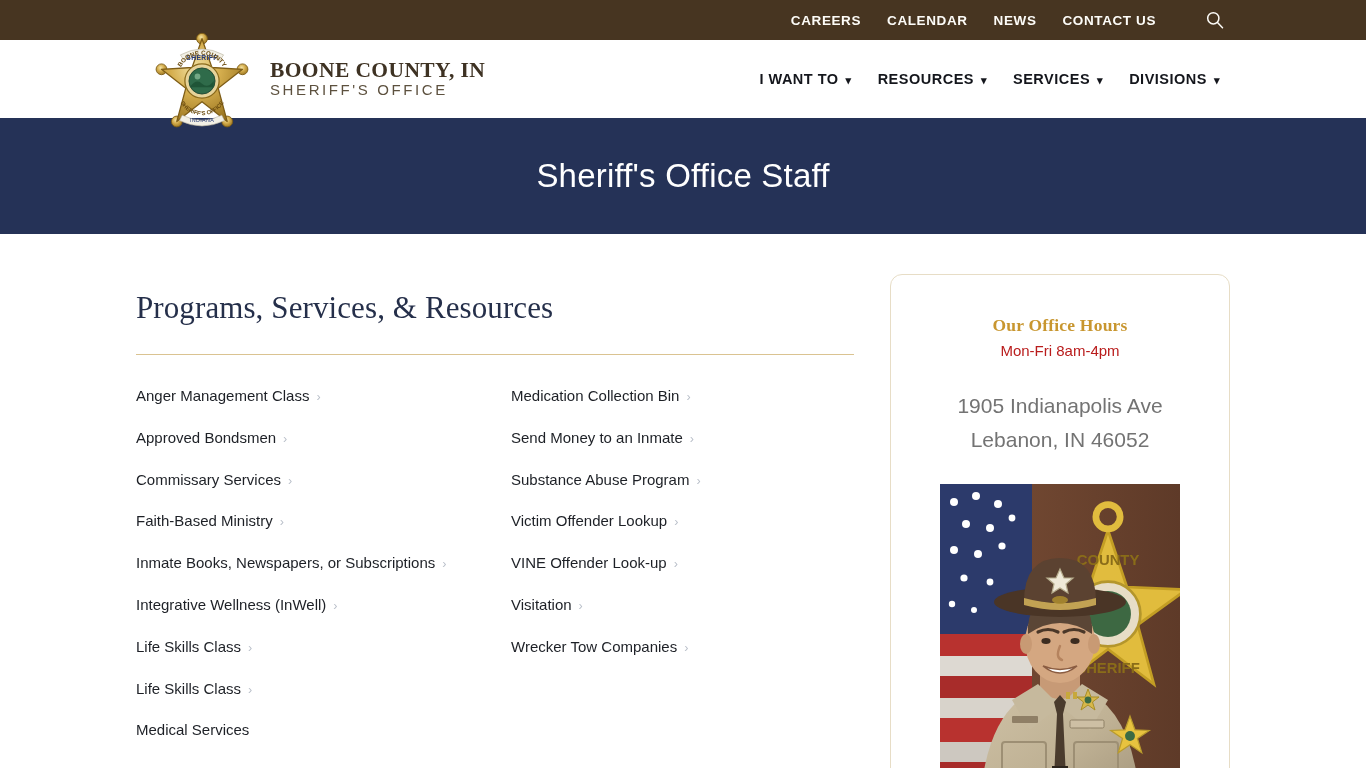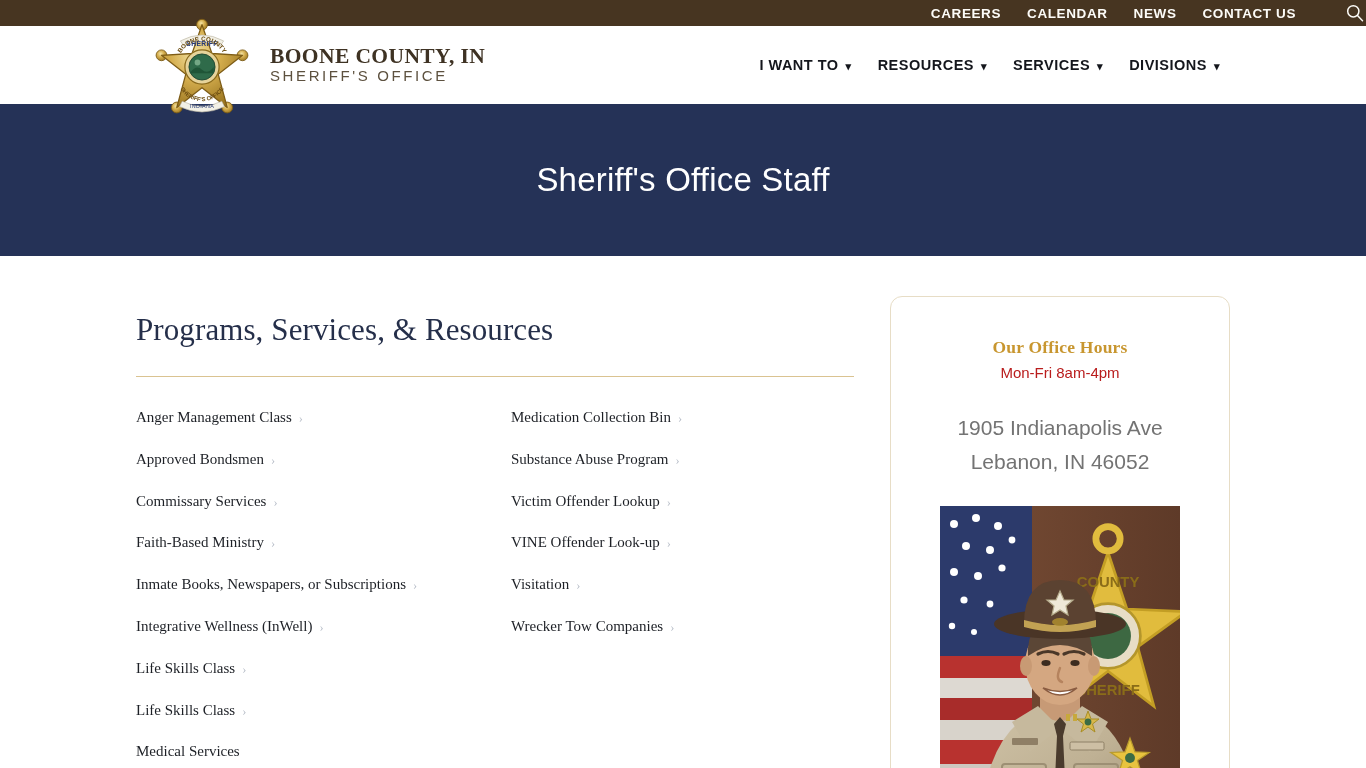--- a/index.html
+++ b/index.html
@@ -5,25 +5,26 @@
   * { box-sizing: border-box; margin: 0; padding: 0; }
   html, body {
     width: 1366px; height: 768px;
     overflow: hidden;
     background: #ffffff;
     font-family: "Liberation Sans", sans-serif;
   }
 
   
   .topbar {
-    height: 26px;
+    height: 40px;
     background: #473521;
     display: flex;
     align-items: center;
     justify-content: flex-end;
+    padding-right: 140px;
   }
   .topbar-links { display: flex; align-items: center; gap: 26px; }
   .topbar-link {
     color: #fdfcf8;
     font-size: 13.5px;
     font-weight: 700;
     letter-spacing: .6px;
     text-decoration: none;
     white-space: nowrap;
   }
@@ -98,21 +99,21 @@
   }
   .chev-down {
     font-size: 11px;
     color: #14161c;
     line-height: 1;
     transform: translateY(1px);
   }
 
   
   .banner {
-    height: 152px;
+    height: 116px;
     background: #253257;
     display: flex;
     align-items: center;
     justify-content: center;
   }
   .banner-title {
     color: #ffffff;
     font-size: 33px;
     font-weight: 400;
     letter-spacing: .2px;
@@ -149,21 +150,20 @@
   .link-col { display: flex; flex-direction: column; }
   .res-link {
     display: inline;
     font-size: 15px;
     color: #1d2026;
     text-decoration: none;
     line-height: 1.72;
     margin-bottom: 16px;
     cursor: pointer;
     max-width: 330px;
-    font-family: Liberation Serif, serif;
   }
   .chev-right {
     color: #b9bfc9;
     font-size: 12.5px;
     margin-left: 7px;
     font-weight: 400;
   }
 
   
   .card {
@@ -306,20 +306,21 @@
         <a class="res-link"><span>Faith-Based Ministry</span><span class="chev-right">›</span></a>
         <a class="res-link"><span>Inmate Books, Newspapers, or Subscriptions</span><span class="chev-right">›</span></a>
         <a class="res-link"><span>Integrative Wellness (InWell)</span><span class="chev-right">›</span></a>
         <a class="res-link"><span>Life Skills Class</span><span class="chev-right">›</span></a>
         <a class="res-link"><span>Life Skills Class</span><span class="chev-right">›</span></a>
         <a class="res-link"><span>Medical Services</span></a>
       </div>
 
       <div class="link-col">
         <a class="res-link"><span>Medication Collection Bin</span><span class="chev-right">›</span></a>
+        <a class="res-link"><span>Send Money to an Inmate</span><span class="chev-right">›</span></a>
         <a class="res-link"><span>Substance Abuse Program</span><span class="chev-right">›</span></a>
         <a class="res-link"><span>Victim Offender Lookup</span><span class="chev-right">›</span></a>
         <a class="res-link"><span>VINE Offender Look-up</span><span class="chev-right">›</span></a>
         <a class="res-link"><span>Visitation</span><span class="chev-right">›</span></a>
         <a class="res-link"><span>Wrecker Tow Companies</span><span class="chev-right">›</span></a>
       </div>
     </div>
   </div>
 
   <div class="side-col">

